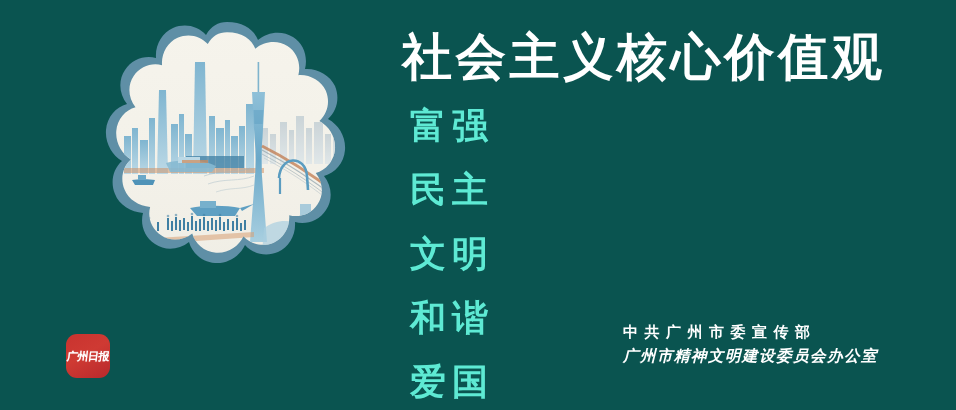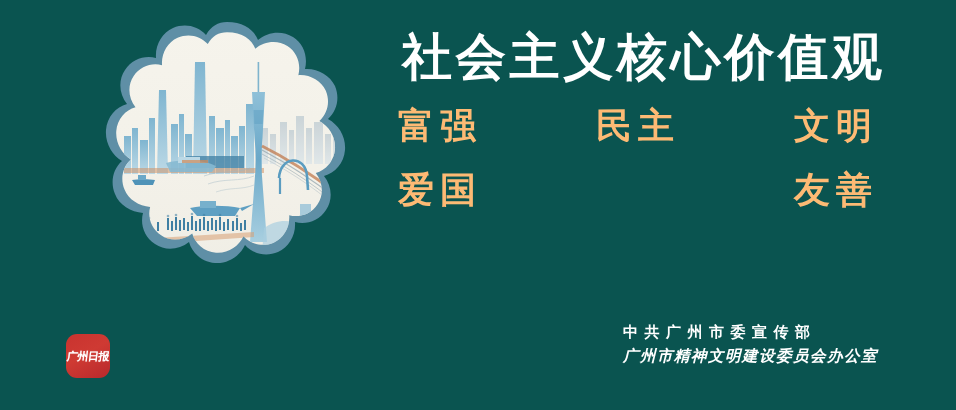--- a/index.html
+++ b/index.html
@@ -28,25 +28,26 @@
     width:480px;margin:0 0 6px 4px;
     color:#ffffff;
     font-size:50px;line-height:62px;
     font-weight:bold;
     white-space:nowrap;
   }
   #main-title span{display:inline-block;}
 
   .value-row{
     display:flex;justify-content:space-between;
-    width:480px;margin:0 0 0 0;
-    color:#fdba74;
+    width:480px;margin:0 0 0 12px;
+    color:#5eead4;
     font-size:36px;line-height:64px;
     font-weight:bold;
     white-space:nowrap;
+    flex-direction:column;
   }
   .value-term{display:inline-block;letter-spacing:6px;}
 
   
   #attribution{
     position:absolute;right:78px;bottom:42px;
     color:#ffffff;
     font-weight:bold;
   }
   #attr-line-1{font-size:15px;line-height:24px;letter-spacing:6.5px;padding-right:0px;}
@@ -272,20 +273,21 @@
       <span>心</span>
       <span>价</span>
       <span>值</span>
       <span>观</span>
     </div>
 
     <div class="value-row">
       <span class="value-term">富强</span>
       <span class="value-term">民主</span>
       <span class="value-term">文明</span>
+      <span class="value-term">和谐</span>
     </div>
 
 
     <div class="value-row">
       <span class="value-term">爱国</span>
       <span class="value-term">友善</span>
     </div>
   </div>
 
   <div id="attribution">

